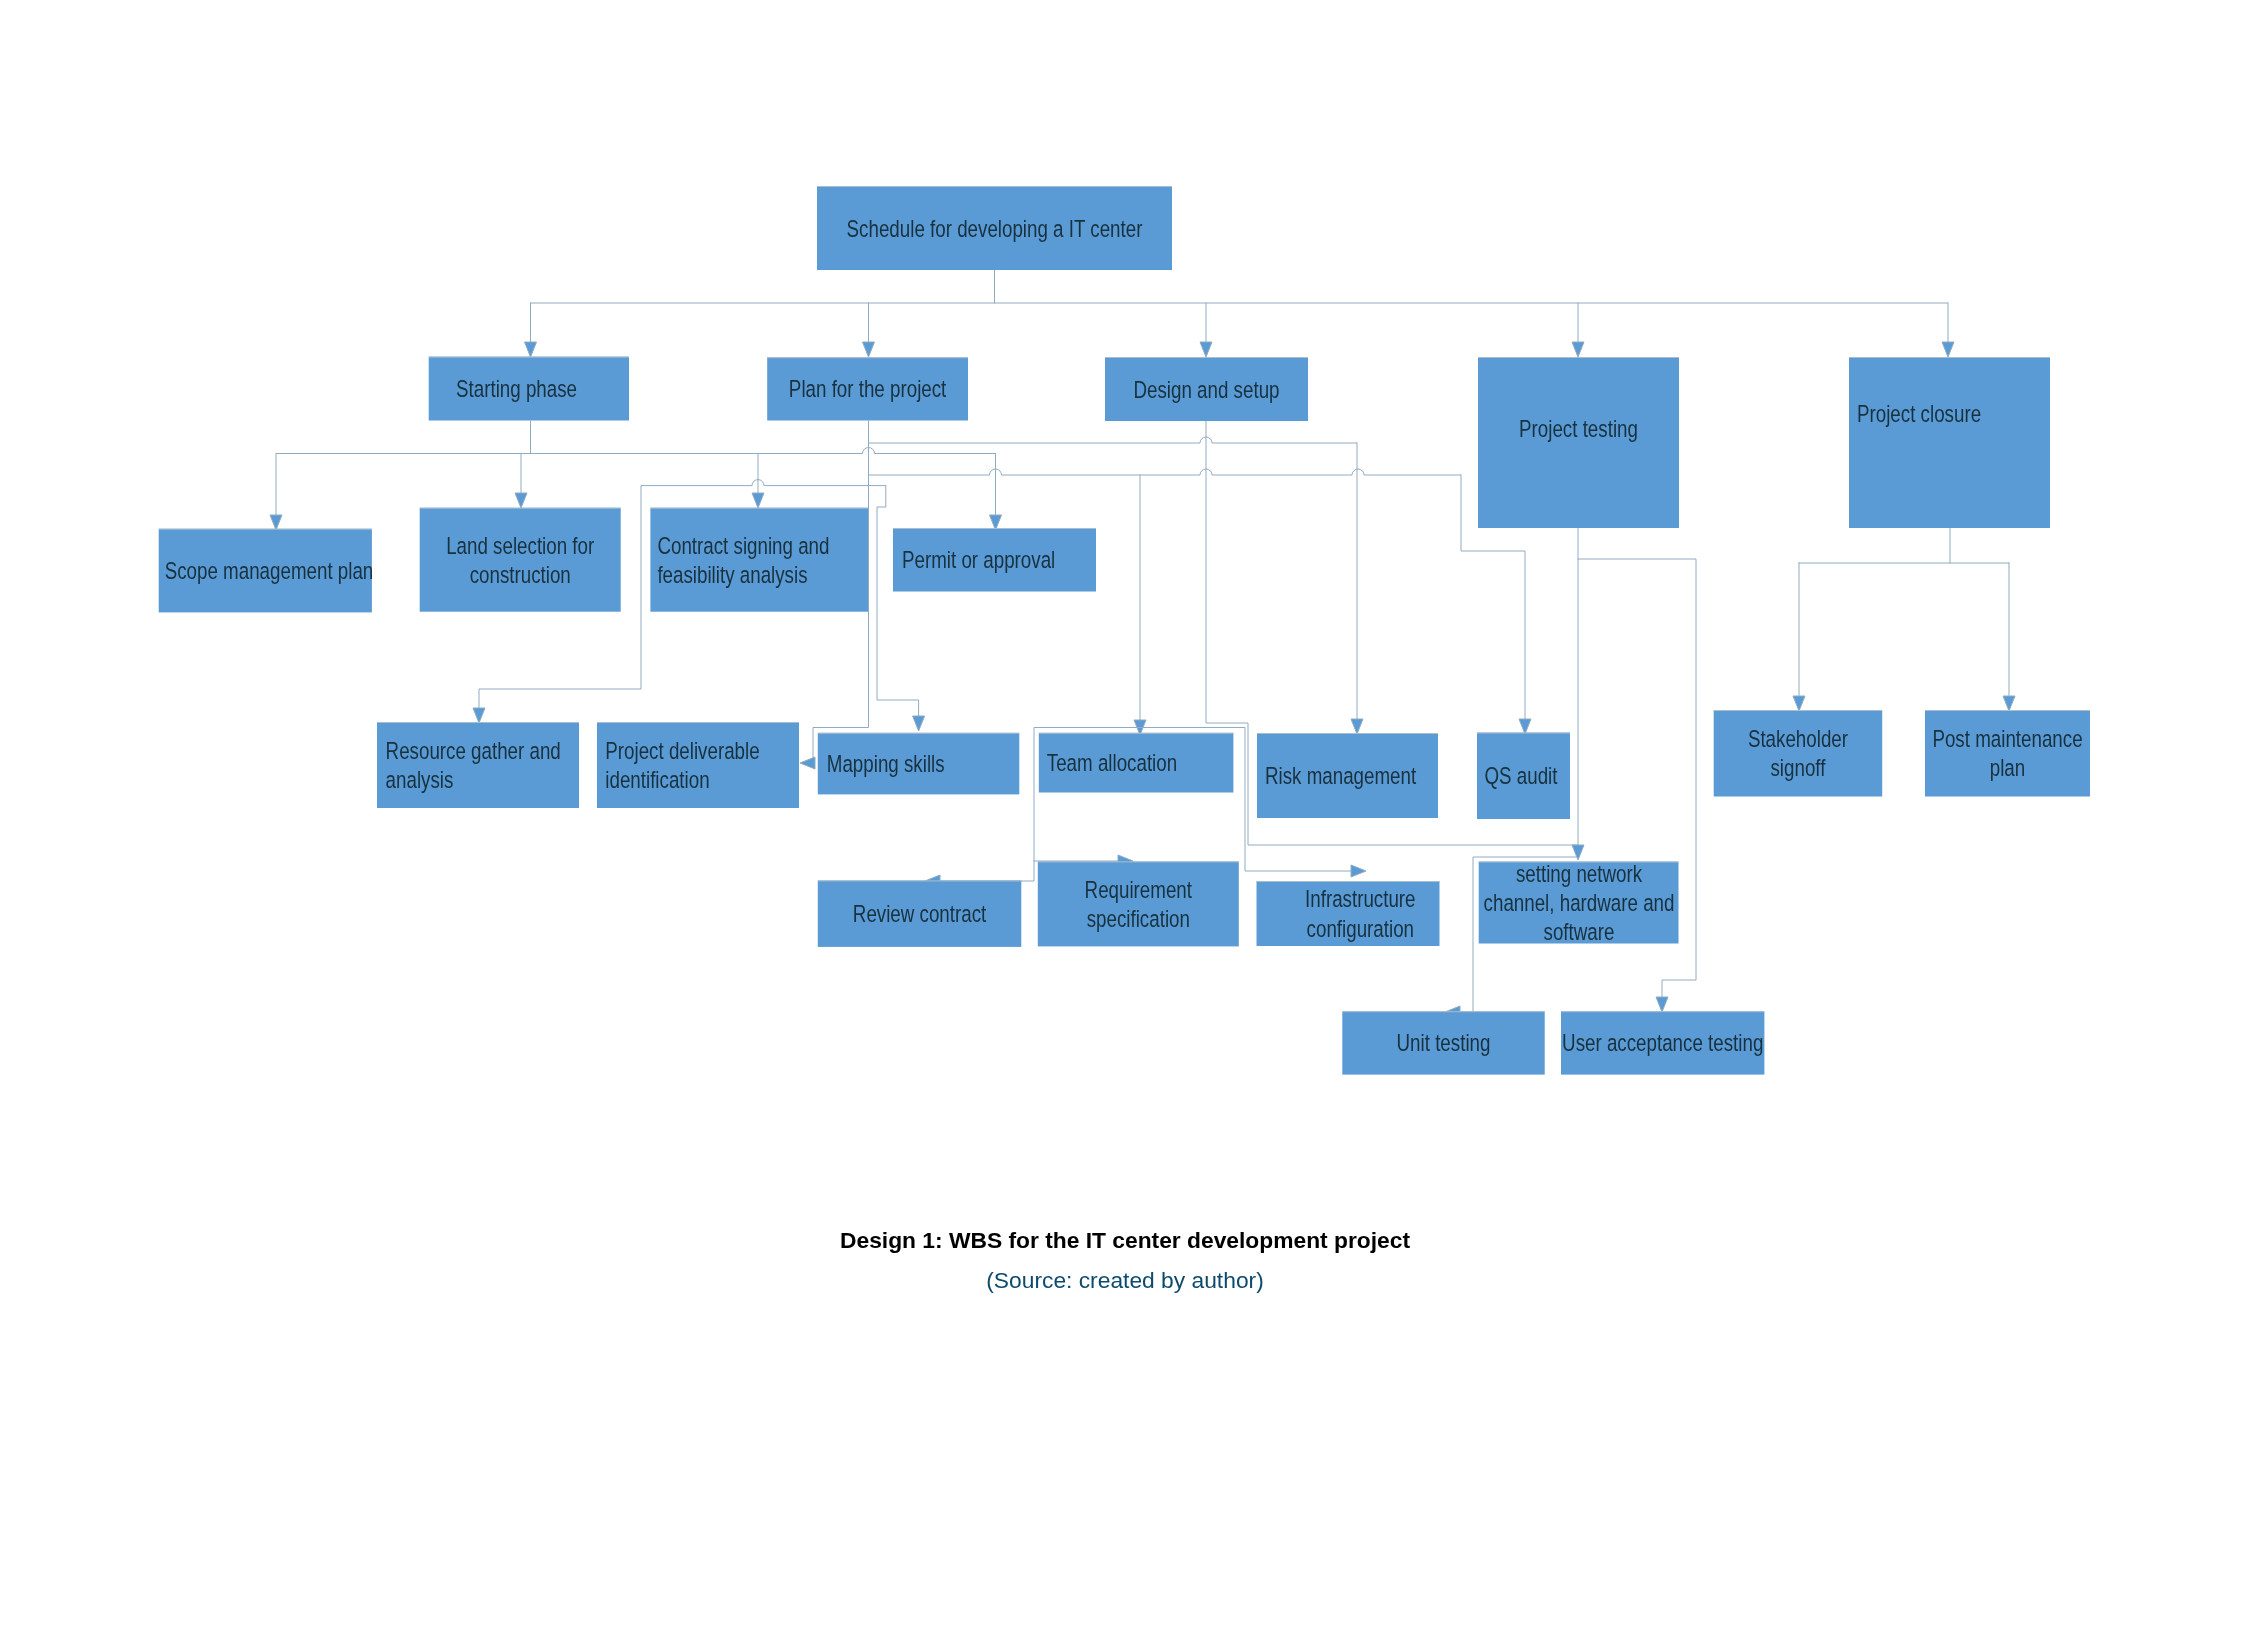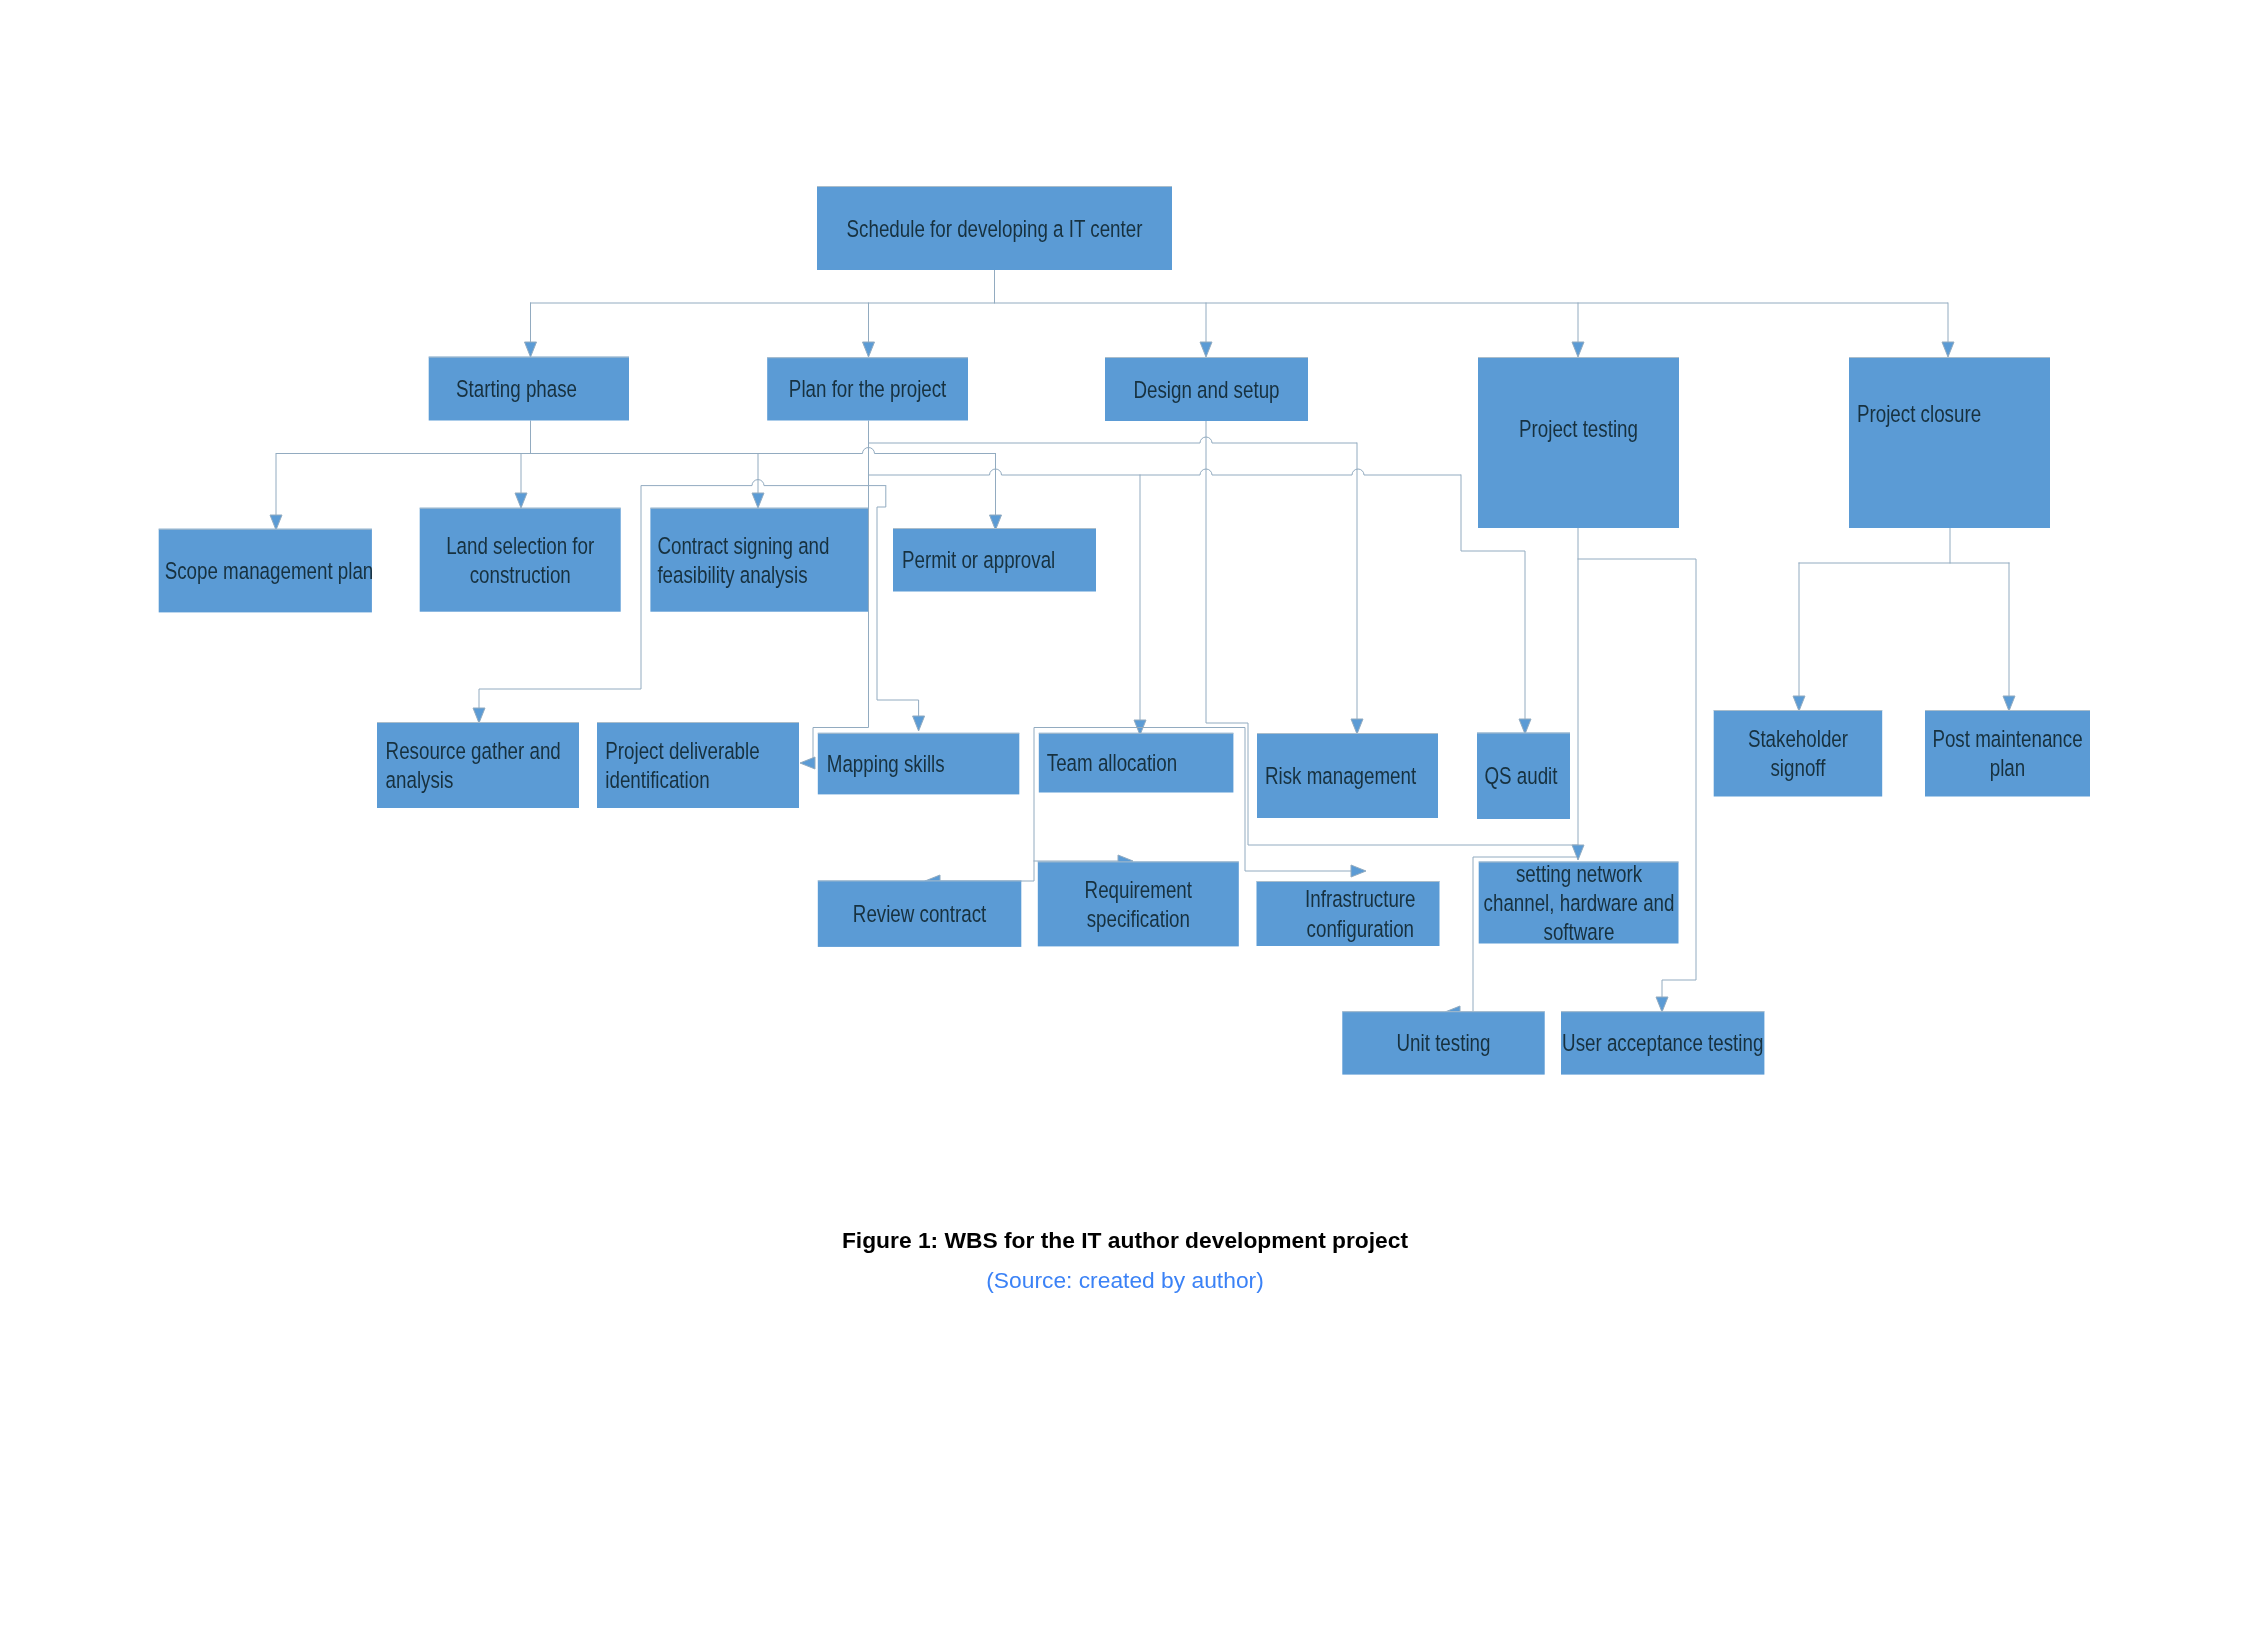--- a/index.html
+++ b/index.html
@@ -4,21 +4,21 @@
 <title>WBS for the IT center development project</title>
 <style>
   html,body{margin:0;padding:0;background:#ffffff;}
   body{width:2250px;height:1651px;overflow:hidden;font-family:"Liberation Sans",sans-serif;}
   #page{position:relative;width:2250px;height:1651px;background:#ffffff;border-radius:19px;}
   svg#wbs{position:absolute;left:0;top:0;width:2250px;height:1651px;display:block;}
   .node-label{font-family:"Liberation Sans",sans-serif;font-size:24.5px;fill:#17313f;}
   .caption-main{position:absolute;width:2250px;text-align:center;font-family:"Liberation Sans",sans-serif;
      font-size:22.8px;font-weight:bold;color:#000000;line-height:1;}
   .caption-sub{position:absolute;width:2250px;text-align:center;font-family:"Liberation Sans",sans-serif;
-     font-size:22.8px;color:#3b82f6;line-height:1;}
+     font-size:22.8px;color:#0c4a6e;line-height:1;}
 </style>
 </head>
 <body>
 
 <div id="page">
   <svg id="wbs" viewBox="0 0 2250 1651">
       <g>
         <path d="M994.5 270 L994.5 303" fill="none" stroke="#92abc0" stroke-width="1" stroke-linecap="square" stroke-linejoin="miter"></path>
         <path d="M 530 303 L 1948 303" fill="none" stroke="#92abc0" stroke-width="1"></path>
         <path d="M530.5 303 L530.5 342" fill="none" stroke="#92abc0" stroke-width="1" stroke-linecap="square" stroke-linejoin="miter"></path>
@@ -201,15 +201,15 @@
           <path d="M 1342.3 1011.7 L 1544.7 1011.7" fill="none" stroke="#b9c3c9" stroke-width="1" opacity="0.85"></path>
           <text x="0" y="0" text-anchor="middle" transform="translate(1443.5 1051.4) scale(0.766 1)" class="node-label" fill="#17313f">Unit testing</text>
         </g>
         <g>
           <rect x="1561" y="1011.2" width="203.4" height="63.4" fill="#5b9bd5" stroke="none"></rect>
           <path d="M 1561 1011.7 L 1764.4 1011.7" fill="none" stroke="#b9c3c9" stroke-width="1" opacity="0.85"></path>
           <text x="0" y="0" text-anchor="middle" transform="translate(1662.7 1051.4) scale(0.766 1)" class="node-label" fill="#17313f">User acceptance testing</text>
         </g>
       </g>
     </svg>
-  <div class="caption-main" id="cap-main" style="left:0;top:1229px;">Figure 1: WBS for the IT author development project</div>
+  <div class="caption-main" id="cap-main" style="left:0;top:1229px;">Design 1: WBS for the IT center development project</div>
   <div class="caption-sub" id="cap-sub" style="left:0;top:1269px;">(Source: created by author)</div>
 </div>
 
 </body></html>

